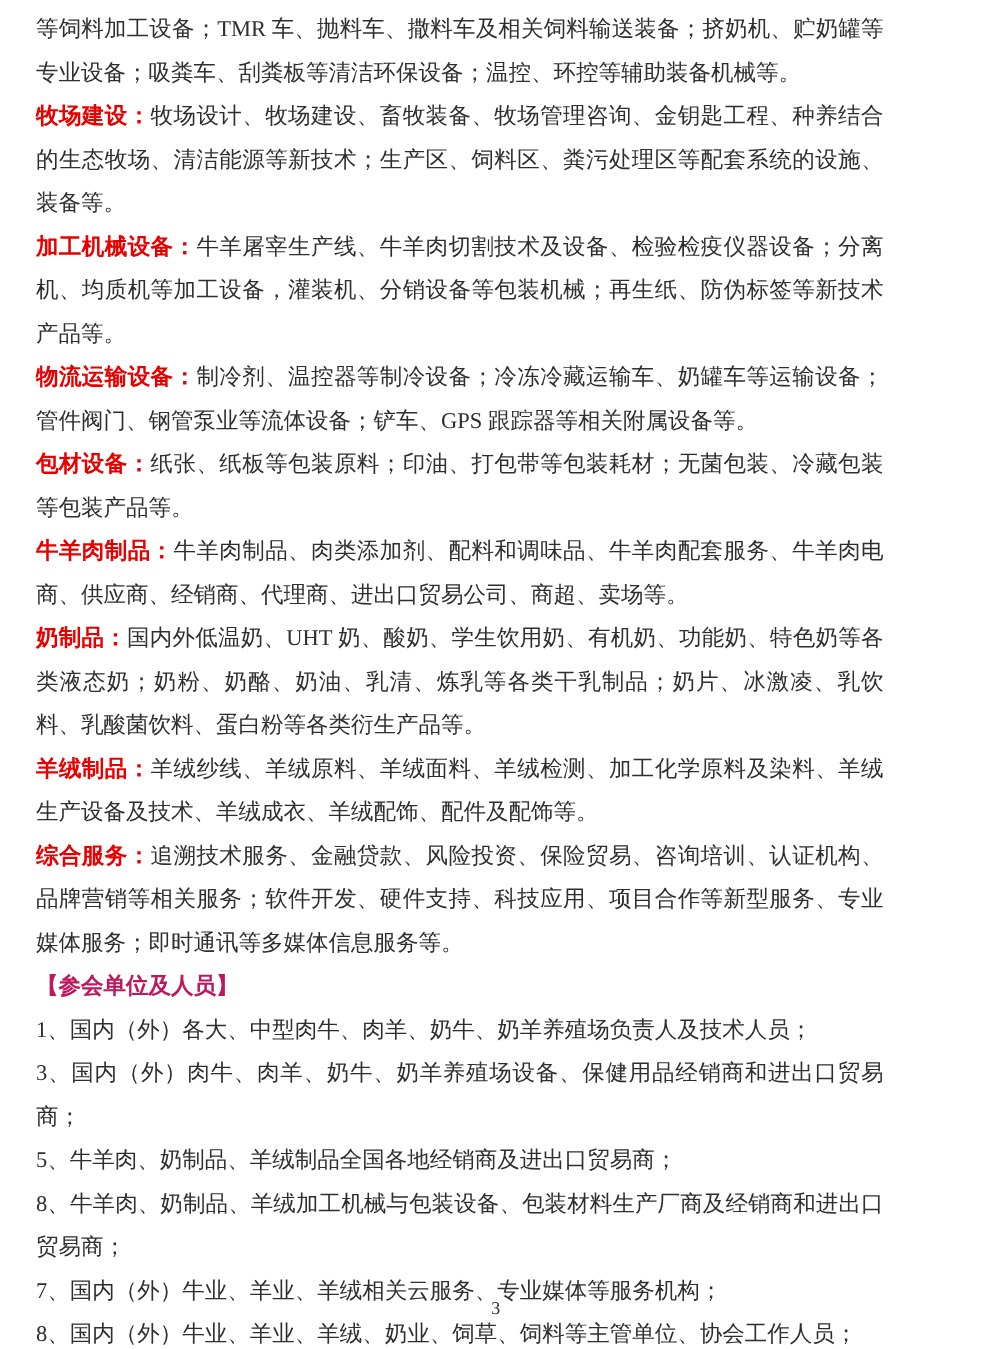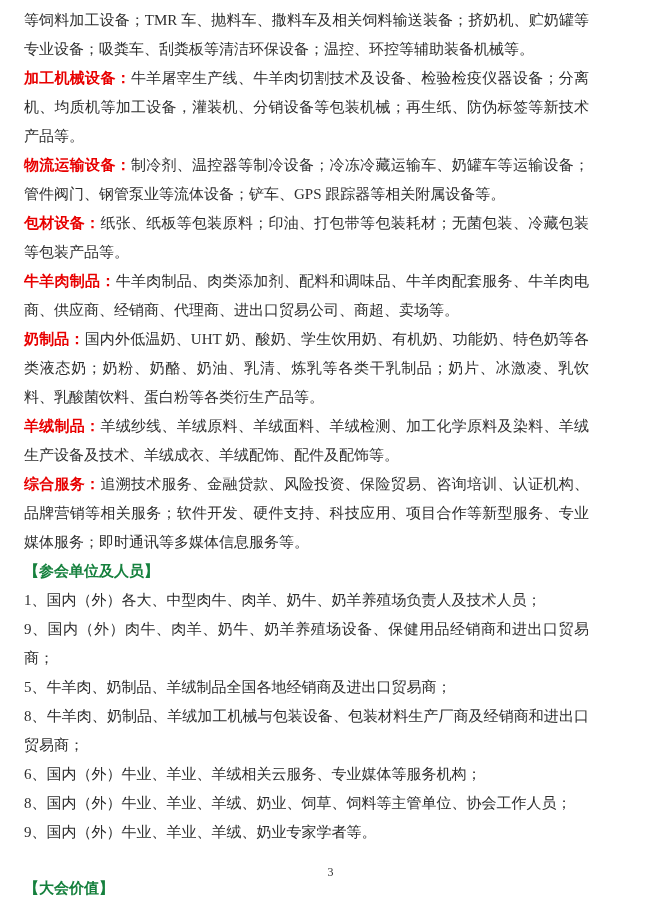--- a/index.html
+++ b/index.html
@@ -26,21 +26,21 @@
   }
   .page p {
     margin: 0;
     padding: 0;
   }
   .red-label {
     color: #e80000;
     font-weight: 700;
   }
   .heading {
-    color: #15803d;
+    color: #be185d;
     font-weight: 700;
   }
   .value-heading {
     margin-top: 27px !important;
   }
   .footer {
     position: absolute;
     top: 864px;
     left: 0;
     width: 661px;
@@ -50,42 +50,43 @@
     color: #2e2e2e;
   }
 </style>
 </head>
 <body>
 
 <div class="page">
 
   <p><span class="red-label"></span><span>等饲料加工设备；TMR 车、抛料车、撒料车及相关饲料输送装备；挤奶机、贮奶罐等专业设备；吸粪车、刮粪板等清洁环保设备；温控、环控等辅助装备机械等。</span></p>
 
+  <p><span class="red-label">牧场建设：</span><span>牧场设计、牧场建设、畜牧装备、牧场管理咨询、金钥匙工程、种养结合的生态牧场、清洁能源等新技术；生产区、饲料区、粪污处理区等配套系统的设施、装备等。</span></p>
 
   <p><span class="red-label">加工机械设备：</span><span>牛羊屠宰生产线、牛羊肉切割技术及设备、检验检疫仪器设备；分离机、均质机等加工设备，灌装机、分销设备等包装机械；再生纸、防伪标签等新技术产品等。</span></p>
 
   <p><span class="red-label">物流运输设备：</span><span>制冷剂、温控器等制冷设备；冷冻冷藏运输车、奶罐车等运输设备；管件阀门、钢管泵业等流体设备；铲车、GPS 跟踪器等相关附属设备等。</span></p>
 
   <p><span class="red-label">包材设备：</span><span>纸张、纸板等包装原料；印油、打包带等包装耗材；无菌包装、冷藏包装等包装产品等。</span></p>
 
   <p><span class="red-label">牛羊肉制品：</span><span>牛羊肉制品、肉类添加剂、配料和调味品、牛羊肉配套服务、牛羊肉电商、供应商、经销商、代理商、进出口贸易公司、商超、卖场等。</span></p>
 
   <p><span class="red-label">奶制品：</span><span>国内外低温奶、UHT 奶、酸奶、学生饮用奶、有机奶、功能奶、特色奶等各类液态奶；奶粉、奶酪、奶油、乳清、炼乳等各类干乳制品；奶片、冰激凌、乳饮料、乳酸菌饮料、蛋白粉等各类衍生产品等。</span></p>
 
   <p><span class="red-label">羊绒制品：</span><span>羊绒纱线、羊绒原料、羊绒面料、羊绒检测、加工化学原料及染料、羊绒生产设备及技术、羊绒成衣、羊绒配饰、配件及配饰等。</span></p>
 
   <p><span class="red-label">综合服务：</span><span>追溯技术服务、金融贷款、风险投资、保险贸易、咨询培训、认证机构、品牌营销等相关服务；软件开发、硬件支持、科技应用、项目合作等新型服务、专业媒体服务；即时通讯等多媒体信息服务等。</span></p>
 
   <p class="heading">【参会单位及人员】</p>
 
   <p>1、国内（外）各大、中型肉牛、肉羊、奶牛、奶羊养殖场负责人及技术人员；</p>
-  <p>9、国内（外）肉牛、肉羊、奶牛、奶羊养殖场设备、保健用品经销商和进出口贸易商；</p>
+  <p>3、国内（外）肉牛、肉羊、奶牛、奶羊养殖场设备、保健用品经销商和进出口贸易商；</p>
   <p>5、牛羊肉、奶制品、羊绒制品全国各地经销商及进出口贸易商；</p>
   <p>8、牛羊肉、奶制品、羊绒加工机械与包装设备、包装材料生产厂商及经销商和进出口贸易商；</p>
-  <p>6、国内（外）牛业、羊业、羊绒相关云服务、专业媒体等服务机构；</p>
+  <p>7、国内（外）牛业、羊业、羊绒相关云服务、专业媒体等服务机构；</p>
   <p>8、国内（外）牛业、羊业、羊绒、奶业、饲草、饲料等主管单位、协会工作人员；</p>
   <p>9、国内（外）牛业、羊业、羊绒、奶业专家学者等。</p>
 
   <p class="heading value-heading">【大会价值】</p>
 
 </div>
 
 <div class="footer">3</div>
 
 </body></html>

